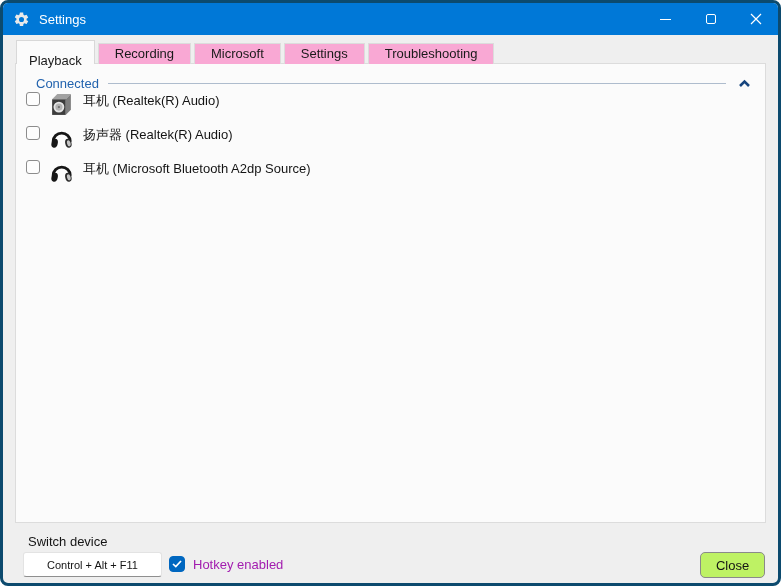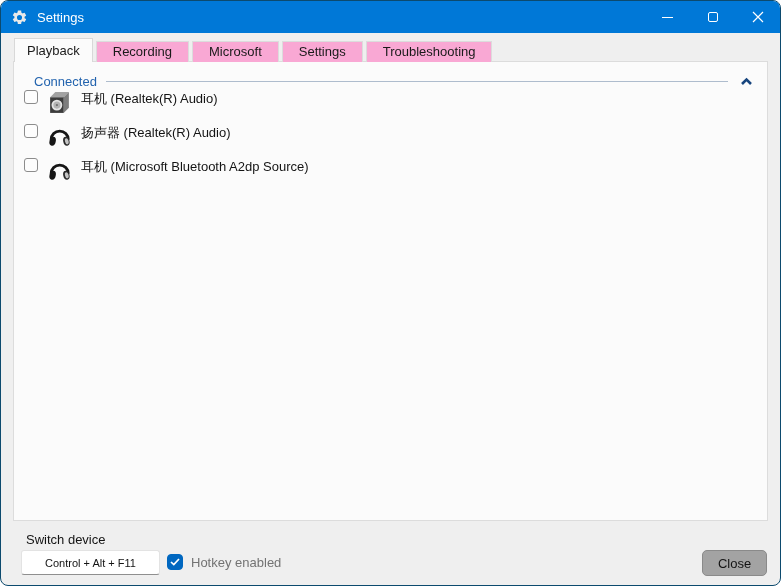--- a/index.html
+++ b/index.html
@@ -2,21 +2,21 @@
 <html><head>
 <meta charset="utf-8">
 <style>
   * { margin:0; padding:0; box-sizing:border-box; }
   html,body { width:781px; height:586px; background:#ffffff; }
   body { font-family:"Liberation Sans","DejaVu Sans",sans-serif; font-size:13px; color:#1a1a1a; }
 
   .window {
     position:relative; width:781px; height:586px;
     background:#efefef;
-    border:1px solid #0c4a6e;
+    border:3px solid #0c4a6e;
     border-radius:8px;
     overflow:hidden;
   }
 
   
   .titlebar {
     position:absolute; top:0; left:0; right:0; height:32px;
     background:#0078d7;
     display:flex; align-items:center;
   }
@@ -34,21 +34,21 @@
   .tabstrip {
     position:absolute; left:13px; top:37px; height:24px;
     display:flex; align-items:flex-end; z-index:3;
   }
   .tab {
     height:21px; line-height:20px; padding:0 16px; margin-right:3px;
     background:#f9a8d4; border:1px solid #dcdcdc; border-bottom:none;
     color:#1a1a1a; white-space:nowrap; cursor:default;
   }
   .tab.selected {
-    height:24px; line-height:23px; padding:0 12px;
+    height:24px; line-height:23px; padding:8px 12px;
     background:#fbfbfb; border-color:#d8d8d8; position:relative; z-index:4;
   }
 
   
   .tabpage {
     position:absolute; left:12px; right:12px; top:60px; height:460px;
     background:#fbfbfb; border:1px solid #dcdcdc; z-index:2;
   }
 
   .group-hdr { display:flex; align-items:center; height:18px; margin:10px 12px 0 20px; }
@@ -70,24 +70,24 @@
   .hotkey-input {
     position:absolute; left:20px; top:549px; width:139px; height:25px;
     background:#ffffff; border:1px solid #e3e3e3; border-bottom:1.5px solid #8f8f8f;
     border-radius:3px; text-align:center; font-family:inherit; font-size:11px; color:#141414;
   }
   .hotkey-row { position:absolute; left:166px; top:553px; display:flex; align-items:center; }
   .cb-checked {
     width:16px; height:16px; border:1px solid #0067c0; border-radius:4px;
     background:#0067c0; display:flex; align-items:center; justify-content:center; cursor:default;
   }
-  .hotkey-label { margin-left:8px; color:#737373; }
+  .hotkey-label { margin-left:8px; color:#a21caf; }
   .close-btn {
     position:absolute; right:13px; top:549px; width:65px; height:26px;
-    background:#a3a3a3; border:1px solid #8a8a8a; border-radius:5px;
+    background:#bef264; border:1px solid #8a8a8a; border-radius:5px;
     font-family:inherit; font-size:13px; color:#141414; cursor:default;
   }
 </style>
 </head>
 <body>
 
 <div class="window">
 
   <div class="titlebar">
     <span class="title-gear">

